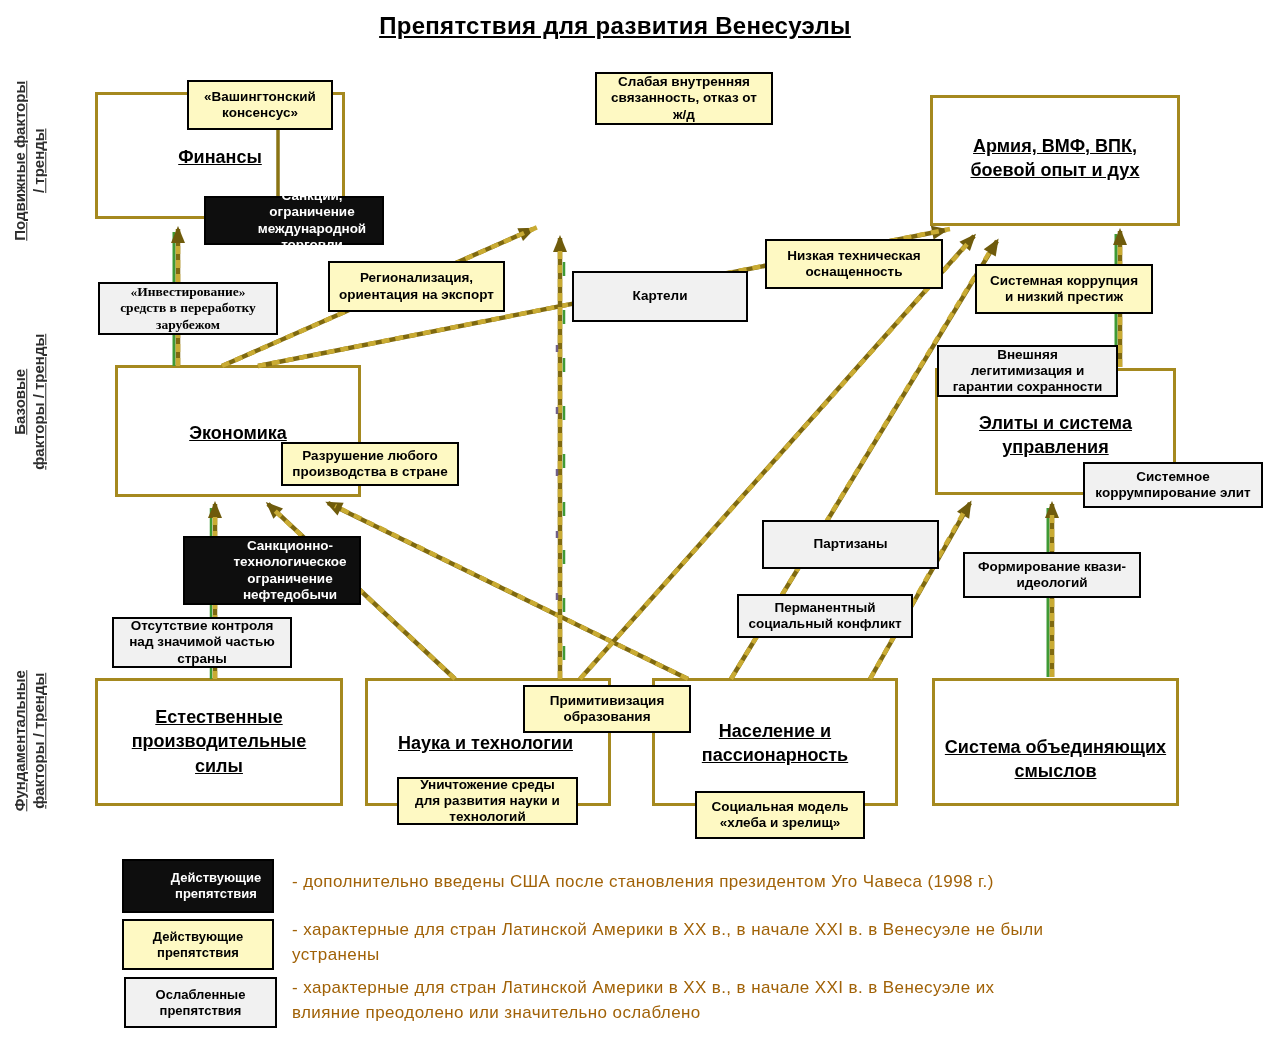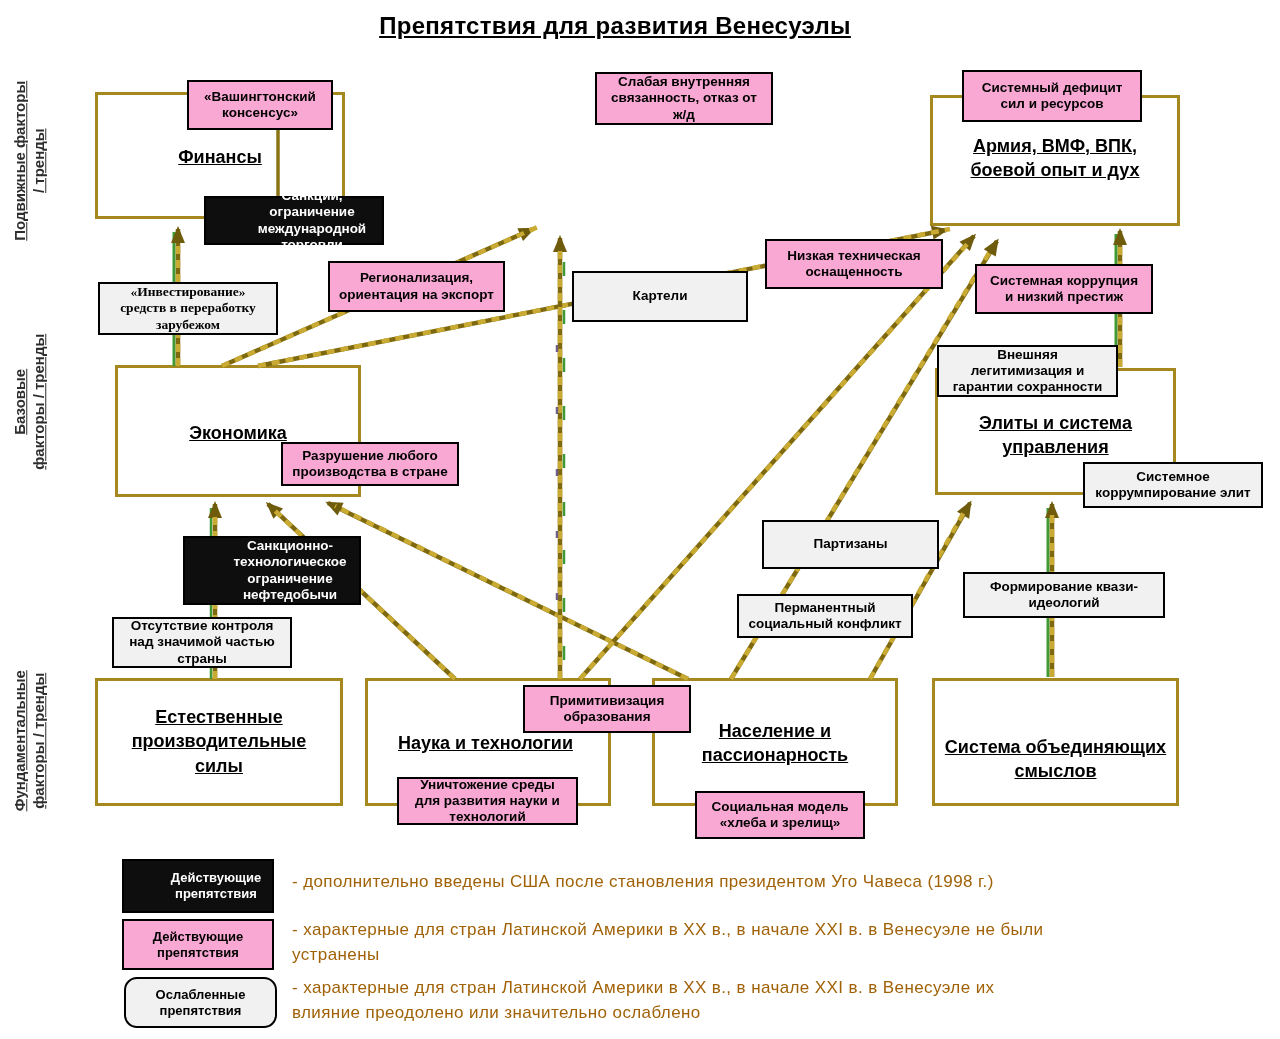--- a/index.html
+++ b/index.html
@@ -24,21 +24,21 @@
     display:block;font-weight:bold;font-size:18px;color:#000;line-height:1.35;
     text-decoration:underline;white-space:pre-line;
   }
   .bb.center .lbl{text-align:center;}
   svg.arrows{position:absolute;left:0;top:0;z-index:5;}
   .ov{
     position:absolute;box-sizing:border-box;z-index:10;
     display:flex;align-items:center;justify-content:center;text-align:center;
     font-weight:bold;font-size:13.5px;line-height:1.2;white-space:pre-line;
   }
-  .ov.gray{background:#f9a8d4;border:2px solid #000;color:#000;}
+  .ov.gray{background:#fef9c3;border:2px solid #000;color:#000;}
   .ov.black{background:#0e0e0e;border:2px solid #000;color:#fff;padding-left:36px;}
   .ov.light{background:#f1f1f1;border:2px solid #000;color:#000;}
   .legend-desc{
     position:absolute;font-size:17px;color:#a16207;line-height:25px;
     letter-spacing:.4px;z-index:10;
   }
 </style>
 </head>
 <body>
 
@@ -153,22 +153,20 @@
       <line x1="1052" y1="677" x2="1052" y2="504" stroke="#7f690f" stroke-width="4.5" marker-end="url(#ah)"></line>
       <line x1="1052" y1="677" x2="1052" y2="515" stroke="#c9ab33" stroke-width="4.5" stroke-dasharray="8 6"></line>
     </g>
   </svg>
 
   <div class="ov gray" style="left:187px;top:80px;width:146px;height:50px;">«Вашингтонский
 консенсус»</div>
   <div class="ov gray" style="left:595px;top:72px;width:178px;height:53px;">Слабая внутренняя
 связанность, отказ от
 ж/д</div>
-  <div class="ov gray" style="left:962px;top:70px;width:180px;height:52px;">Системный дефицит
-сил и ресурсов</div>
   <div class="ov black" style="left:204px;top:196px;width:180px;height:49px;">Санкции, ограничение
 международной
 торговли</div>
   <div class="ov light" style="left:98px;top:282px;width:180px;height:53px;font-family:Liberation Serif, serif;">«Инвестирование»
 средств в переработку
 зарубежом</div>
   <div class="ov gray" style="left:328px;top:261px;width:177px;height:51px;">Регионализация,
 ориентация на экспорт</div>
   <div class="ov light" style="left:572px;top:271px;width:176px;height:51px;">Картели</div>
   <div class="ov gray" style="left:765px;top:239px;width:178px;height:50px;">Низкая техническая
@@ -182,37 +180,37 @@
 производства в стране</div>
   <div class="ov light" style="left:1083px;top:462px;width:180px;height:46px;">Системное
 коррумпирование элит</div>
   <div class="ov black" style="left:183px;top:536px;width:178px;height:69px;">Санкционно-
 технологическое
 ограничение
 нефтедобычи</div>
   <div class="ov light" style="left:762px;top:520px;width:177px;height:49px;">Партизаны</div>
   <div class="ov light" style="left:737px;top:594px;width:176px;height:44px;">Перманентный
 социальный конфликт</div>
-  <div class="ov light" style="left:963px;top:572px;width:202px;height:46px;">Формирование квази-
+  <div class="ov light" style="left:963px;top:552px;width:178px;height:46px;">Формирование квази-
 идеологий</div>
   <div class="ov light" style="left:112px;top:617px;width:180px;height:51px;">Отсутствие контроля
 над значимой частью
 страны</div>
   <div class="ov gray" style="left:523px;top:685px;width:168px;height:48px;">Примитивизация
 образования</div>
   <div class="ov gray" style="left:397px;top:777px;width:181px;height:48px;">Уничтожение среды
 для развития науки и
 технологий</div>
   <div class="ov gray" style="left:695px;top:791px;width:170px;height:48px;">Социальная модель
 «хлеба и зрелищ»</div>
 
   <div class="ov black" style="left:122px;top:859px;width:152px;height:54px;font-size:13px;">Действующие
 препятствия</div>
   <div class="ov gray" style="left:122px;top:919px;width:152px;height:51px;font-size:13px;">Действующие
 препятствия</div>
-  <div class="ov light" style="left:124px;top:977px;width:153px;height:51px;font-size:13px;border-radius:13px;">Ослабленные
+  <div class="ov light" style="left:124px;top:977px;width:153px;height:51px;font-size:13px;">Ослабленные
 препятствия</div>
 
   <div class="legend-desc" style="left:292px;top:869px;width:880px;">- дополнительно введены США после становления президентом Уго Чавеса (1998 г.)</div>
   <div class="legend-desc" style="left:292px;top:917px;width:760px;">- характерные для стран Латинской Америки в XX в., в начале XXI в. в Венесуэле не были устранены</div>
   <div class="legend-desc" style="left:292px;top:975px;width:770px;">- характерные для стран Латинской Америки в XX в., в начале XXI в. в Венесуэле их влияние преодолено или значительно ослаблено</div>
 
 </div>
 
 </body></html>

